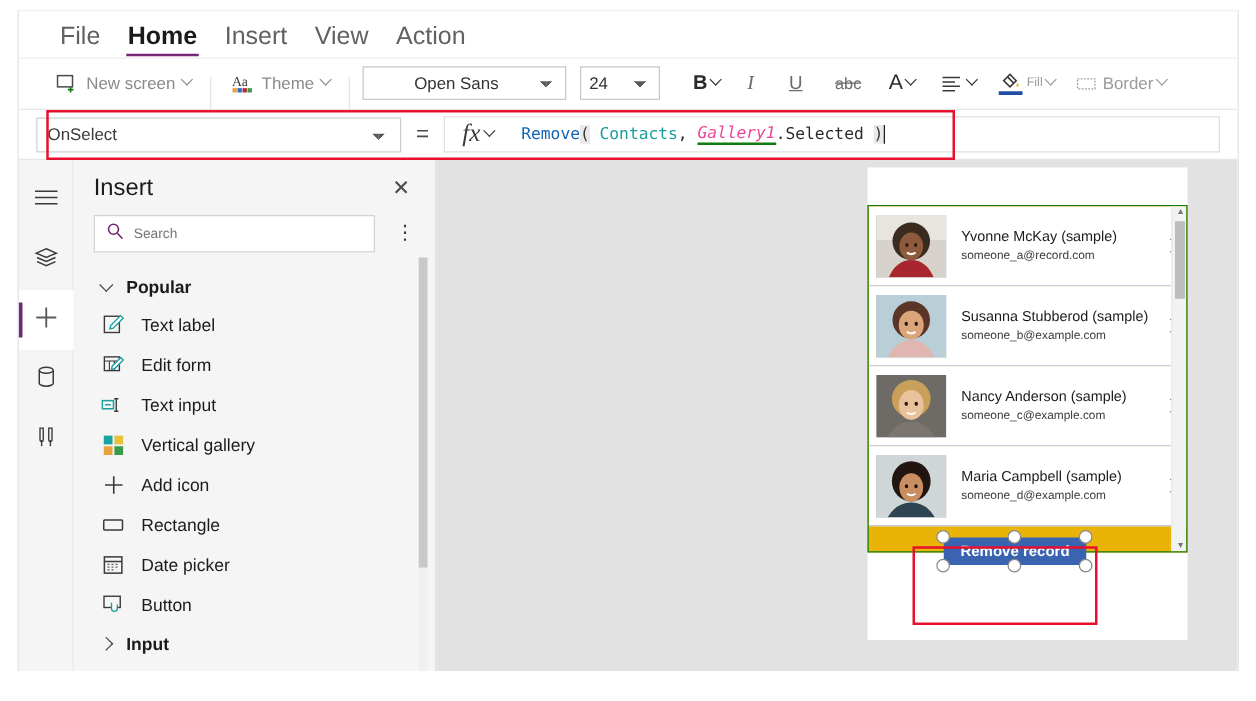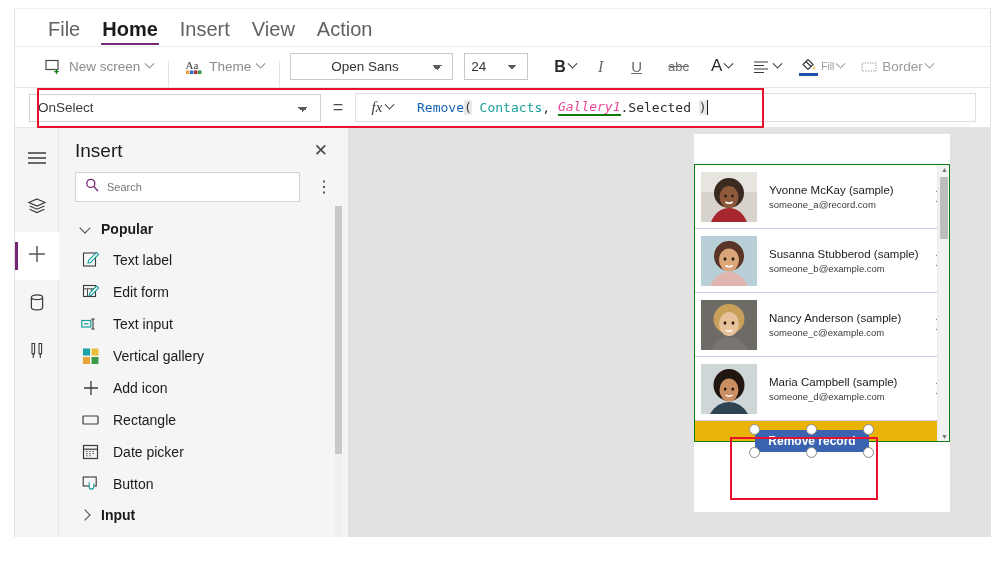--- a/index.html
+++ b/index.html
@@ -173,21 +173,21 @@
   }
   .fx-box {
     width: 54px; height: 29px;
     border: 1px solid #e0e0e0;
     border-right: none;
     background: #fff;
     display: flex; align-items: center; justify-content: center;
     gap: 4px;
     color: #3a3a3a;
   }
-  .fx-ital { font-family: "Liberation Serif", serif; font-style: italic; font-size: 15px; }
+  .fx-ital { font-family: "Liberation Serif", serif; font-style: italic; font-size: 20px; }
   .formula-input {
     flex: 1;
     height: 29px;
     border: 1px solid #e0e0e0;
     border-left: none;
     background: #fff;
     display: flex;
     align-items: center;
     padding-left: 8px;
     font-family: "DejaVu Sans Mono", monospace;

